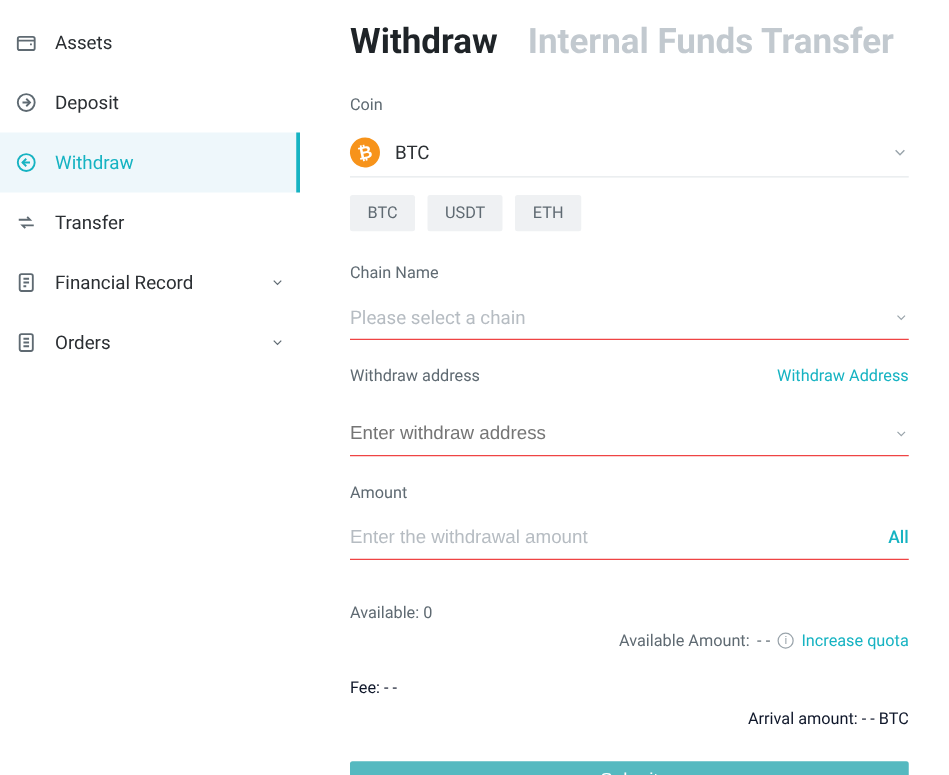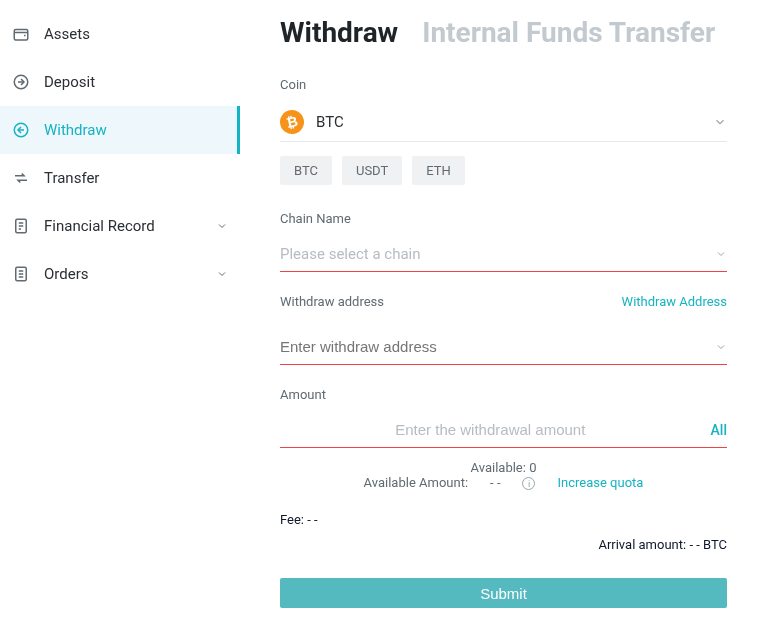--- a/index.html
+++ b/index.html
@@ -126,21 +126,20 @@
     color: #b6bcc2;
   }
   .dropdown .placeholder { flex:1; font-size: 15px; color:#b6bcc2; }
   .text-input-row input {
     flex: 1;
     border: none;
     outline: none;
     font-size: 15px;
     color: #2b2f33;
     background: transparent;
-    text-align: center;
   }
 
   .row-head {
     display: flex;
     align-items: center;
     justify-content: space-between;
     margin-bottom: 20px;
   }
   .link {
     color: #16b3c2;
@@ -155,23 +154,22 @@
     margin-left: 10px;
   }
 
   .meta-row {
     display: flex;
     justify-content: space-between;
     align-items: center;
     font-size: 13px;
     color: #5f6a72;
     margin-top: 12px;
-    flex-direction: column;
-  }
-  .meta-right { display: flex; align-items: flex-end; gap: 22px; }
+  }
+  .meta-right { display: flex; align-items: flex-start; gap: 6px; margin-top: 46px; }
   .info-icon {
     width: 13px; height: 13px;
     border: 1px solid #9aa4ab;
     border-radius: 50%;
     display: inline-flex;
     align-items: center;
     justify-content: center;
     font-size: 9px;
     color: #9aa4ab;
   }

